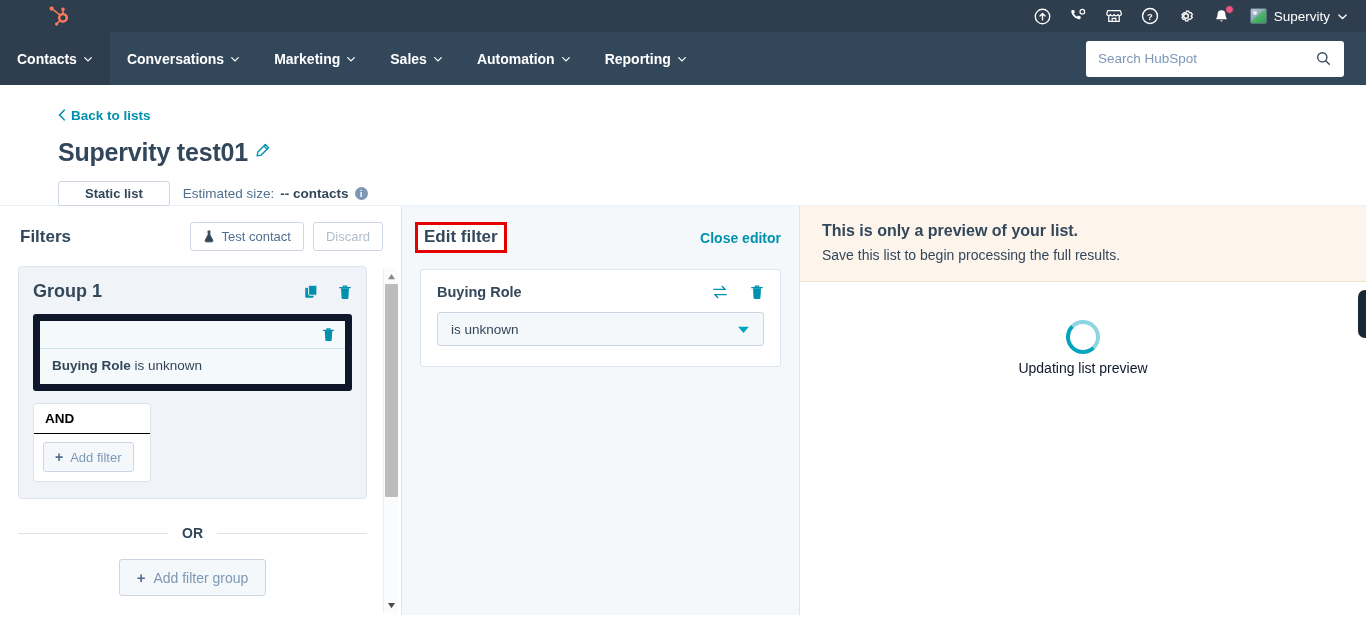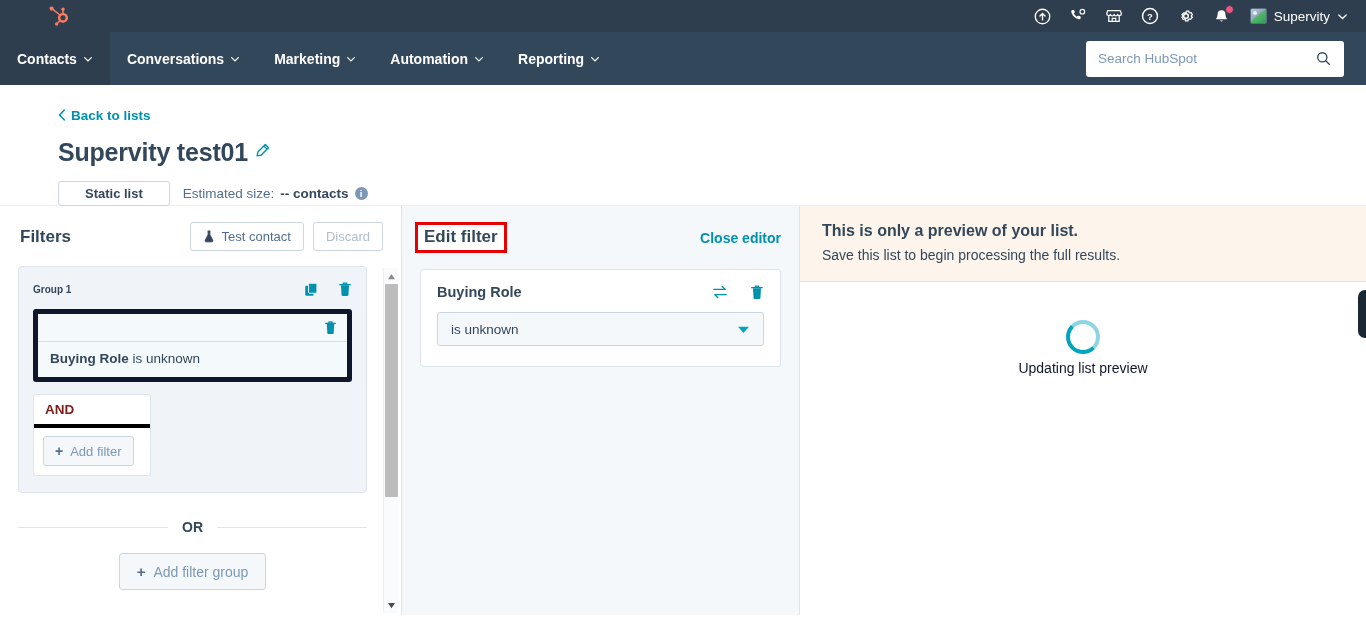--- a/index.html
+++ b/index.html
@@ -113,43 +113,43 @@
 
   .filters-scroll {
     position: absolute; top: 60px; left: 0; right: 0; bottom: 0;
     padding: 0 34px 0 18px; overflow: hidden;
   }
   .group-card {
     background: #f0f4f8; border: 1px solid #dde4ed; border-radius: 4px;
     padding: 14px 14px 16px 14px;
   }
   .group-head { display: flex; align-items: center; justify-content: space-between; margin-bottom: 12px; }
-  .group-name { font-size: 10px; font-weight: bold; color: #33475b; text-align: right; }
+  .group-name { font-size: 18px; font-weight: bold; color: #33475b; text-align: right; }
   .group-icons { display: flex; gap: 19px; align-items: center; }
   .icon-btn { cursor: pointer; display: flex; align-items: center; color: #0091ae; }
 
   .filter-chip {
-    background: #f4f9fb; border: 5px solid #0f172a; border-radius: 3px;
+    background: #f4f9fb; border: 7px solid #0f172a; border-radius: 3px;
     overflow: hidden;
   }
   .chip-top {
     height: 28px; display: flex; align-items: center; justify-content: flex-end;
     padding-right: 10px; border-bottom: 1px solid #cfe3ea;
   }
   .chip-body { padding: 9px 12px 11px 12px; font-size: 13.5px; color: #33475b; }
   .chip-body b { font-weight: bold; }
   .chip-body span { color: #33475b; }
 
   .and-box {
     margin-top: 12px; background: #fff; border: 1px solid #dde4ed;
     border-radius: 3px; width: 118px; overflow: hidden;
   }
   .and-label {
-    padding: 7px 11px; font-size: 13.5px; font-weight: bold; color: #7f1d1d;
-    border-bottom: 4px solid #000000;
+    padding: 7px 11px; font-size: 13.5px; font-weight: bold; color: #000000;
+    border-bottom: 1px solid #000000;
   }
   .and-body { padding: 8px 9px 9px 9px; }
   .btn-add {
     border: 1px solid #cbd6e2; background: #f5f8fa; border-radius: 3px;
     padding: 6px 11px; font-size: 13px; color: #7c98b6; cursor: pointer;
     display: inline-flex; align-items: center; gap: 7px; white-space: nowrap;
     font-family: "Liberation Sans", sans-serif;
   }
   .btn-add .plus { color: #506e91; font-size: 14px; font-weight: bold; }
 
@@ -295,20 +295,26 @@
       </svg>
   </div>
   <div class="nav-item">
     <span>Conversations</span>
     <svg class="nav-caret" width="10" height="10" viewBox="0 0 12 12">
         <path d="M2 4.3L6 8.2l4-3.9" fill="none" stroke="#fff" stroke-width="1.5" stroke-linecap="round"></path>
       </svg>
   </div>
   <div class="nav-item">
     <span>Marketing</span>
+    <svg class="nav-caret" width="10" height="10" viewBox="0 0 12 12">
+        <path d="M2 4.3L6 8.2l4-3.9" fill="none" stroke="#fff" stroke-width="1.5" stroke-linecap="round"></path>
+      </svg>
+  </div>
+  <div class="nav-item">
+    <span>Sales</span>
     <svg class="nav-caret" width="10" height="10" viewBox="0 0 12 12">
         <path d="M2 4.3L6 8.2l4-3.9" fill="none" stroke="#fff" stroke-width="1.5" stroke-linecap="round"></path>
       </svg>
   </div>
   <div class="nav-item">
     <span>Automation</span>
     <svg class="nav-caret" width="10" height="10" viewBox="0 0 12 12">
         <path d="M2 4.3L6 8.2l4-3.9" fill="none" stroke="#fff" stroke-width="1.5" stroke-linecap="round"></path>
       </svg>
   </div>

